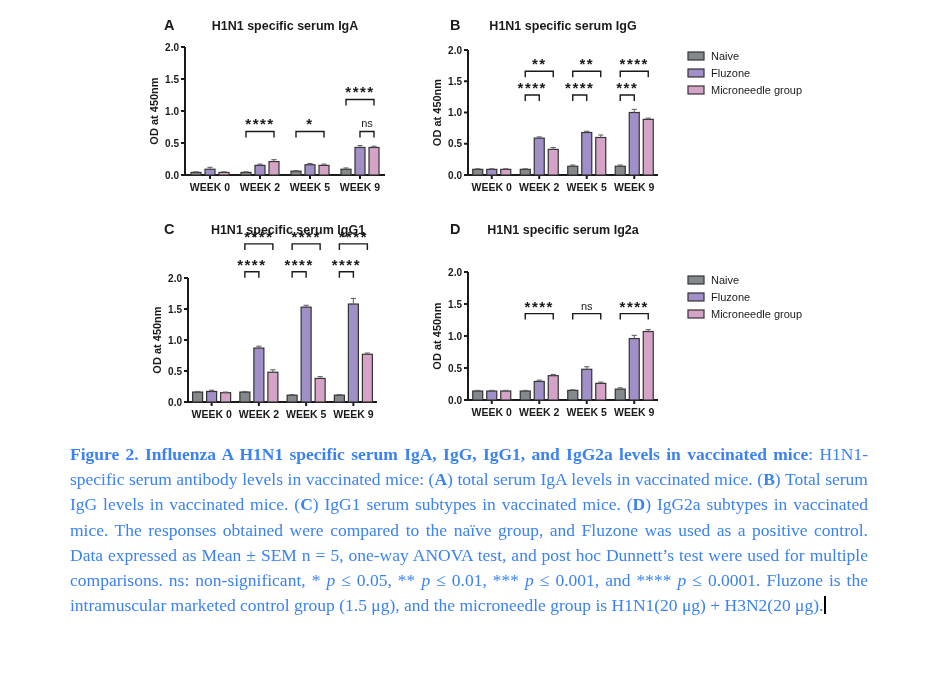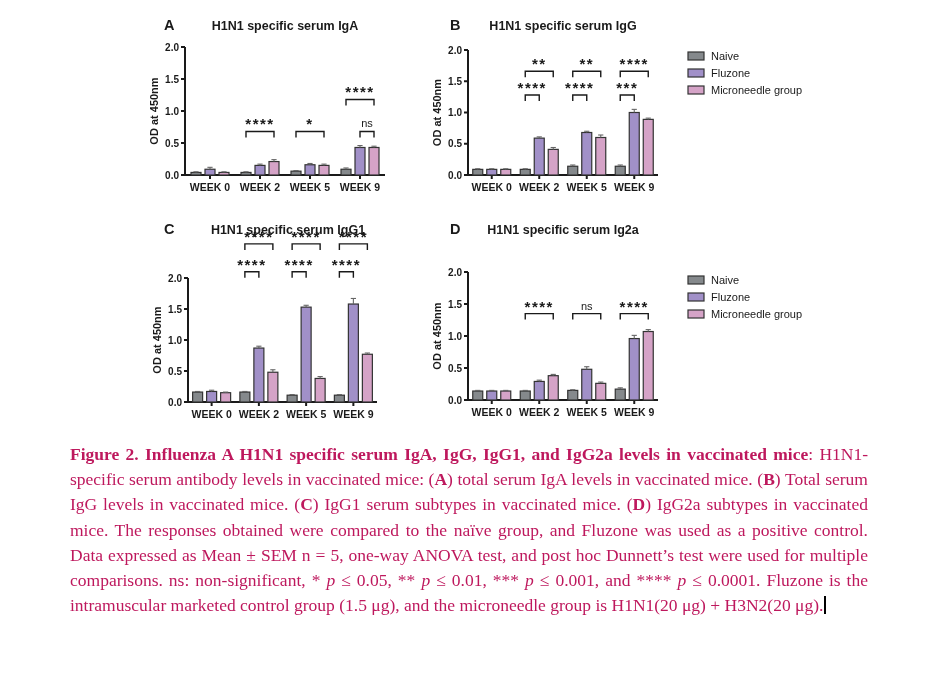--- a/index.html
+++ b/index.html
@@ -2,21 +2,21 @@
 <html><head>
 <meta charset="utf-8">
 <style>
   html,body{margin:0;padding:0;background:#ffffff;}
   .page{position:relative;width:937px;height:677px;background:#ffffff;overflow:hidden;
         font-family:"Liberation Sans",sans-serif;}
   svg{position:absolute;overflow:visible;}
   svg text{font-family:"Liberation Sans",sans-serif;fill:#1a1a1a;}
   .caption{position:absolute;left:70px;top:442px;width:798px;
            font-family:"Liberation Serif",serif;font-size:17.5px;line-height:25.2px;
-           color:#be185d;text-align:justify;}
+           color:#3b82f6;text-align:justify;}
   .caption .b{font-weight:bold;}
   .caption .i{font-style:italic;}
   .caret{display:inline-block;width:1.5px;height:18px;background:#000;
          vertical-align:-3px;margin-left:1px;}
 </style>
 </head>
 <body>
 
 <div class="page">
   <svg id="panel-A" style="left:140px;top:8px" width="310" height="202">

